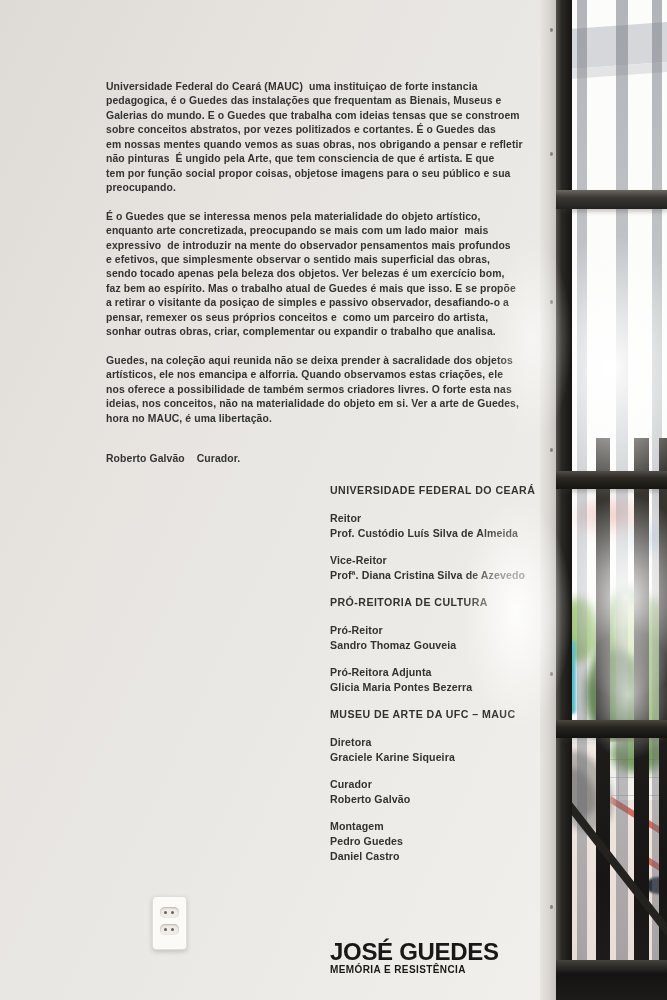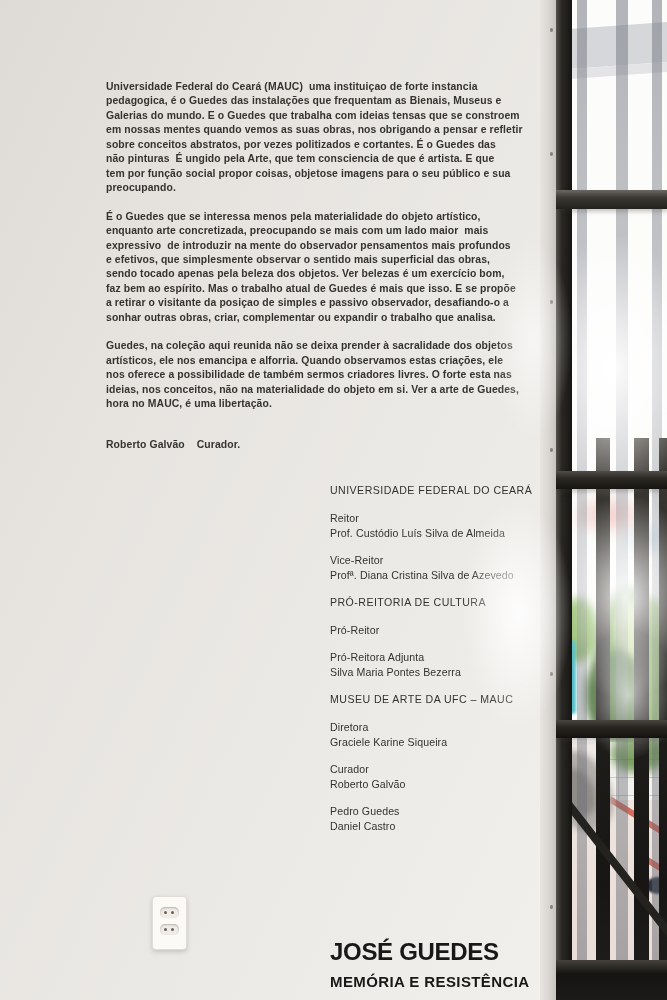--- a/index.html
+++ b/index.html
@@ -8,29 +8,29 @@
     font-family:"Liberation Sans","DejaVu Sans",sans-serif;
     background:linear-gradient(115deg,#dedbd6 0%,#e7e4e0 28%,#ebe9e5 55%,#f0eeea 82%,#f3f1ed 100%);
   }
   
   .intro{position:absolute;left:106px;top:66px;color:#35332f;font-weight:bold;
          font-size:10.4px;line-height:14.45px;letter-spacing:.1px;}
   .intro p{margin:0 0 14px 0;}
   .ln{white-space:pre;}
   .signature{margin-top:26px;white-space:pre;}
   
-  .credits{position:absolute;left:330px;top:483px;color:#34322e;font-weight:normal;
+  .credits{position:absolute;left:330px;top:483px;color:#34322e;font-weight:bold;
            font-size:10.6px;line-height:15px;letter-spacing:.1px;}
   .c-heading{letter-spacing:.45px;margin:0 0 13px 0;}
   .c-entry{margin-bottom:12px;}
   .c-name{white-space:pre;}
   
   .logo{position:absolute;left:330px;top:940px;color:#191816;}
   .logo-title{font-size:24px;font-weight:bold;letter-spacing:-.3px;line-height:24px;}
-  .logo-subtitle{font-size:15px;font-weight:bold;letter-spacing:.4px;margin-top:9px;}
+  .logo-subtitle{font-size:10px;font-weight:bold;letter-spacing:.4px;margin-top:0;}
   
   .outlet{position:absolute;left:152px;top:896px;width:33px;height:52px;background:#fbfaf7;
           border:1px solid #e0ddd7;border-radius:4px;box-shadow:0 2px 4px rgba(90,85,78,.25),inset 0 0 3px #fff;}
   .socket{position:absolute;left:7px;width:19px;height:11px;background:#f0ede9;border-radius:5px;
           box-shadow:inset 0 1px 2px rgba(110,100,90,.45);}
   .socket.s1{top:10px}.socket.s2{top:27px}
   .pin{position:absolute;top:4px;width:3px;height:3px;border-radius:50%;background:#6b6057;}
   .pin.p1{left:4px}.pin.p2{left:11px}
   
   .corner-strip{position:absolute;left:540px;top:0;width:16px;height:1000px;
@@ -78,35 +78,36 @@
 <body>
 
 <div class="scene">
 
   <div class="intro">
     <p>
       </p>
       <div class="ln">Universidade Federal do Ceará (MAUC)  uma instituiçao de forte instancia</div>
       <div class="ln">pedagogica, é o Guedes das instalações que frequentam as Bienais, Museus e</div>
       <div class="ln">Galerias do mundo. E o Guedes que trabalha com ideias tensas que se constroem</div>
+      <div class="ln">sobre conceitos abstratos, por vezes politizados e cortantes. É o Guedes das</div>
       <div class="ln">em nossas mentes quando vemos as suas obras, nos obrigando a pensar e refletir</div>
-      <div class="ln">sobre conceitos abstratos, por vezes politizados e cortantes. É o Guedes das</div>
       <div class="ln">não pinturas  É ungido pela Arte, que tem consciencia de que é artista. E que</div>
       <div class="ln">tem por função social propor coisas, objetose imagens para o seu público e sua</div>
       <div class="ln">preocupando.</div>
     <p></p>
     <p>
       </p>
       <div class="ln">É o Guedes que se interessa menos pela materialidade do objeto artístico,</div>
       <div class="ln">enquanto arte concretizada, preocupando se mais com um lado maior  mais</div>
       <div class="ln">expressivo  de introduzir na mente do observador pensamentos mais profundos</div>
       <div class="ln">e efetivos, que simplesmente observar o sentido mais superficial das obras,</div>
       <div class="ln">sendo tocado apenas pela beleza dos objetos. Ver belezas é um exercício bom,</div>
       <div class="ln">faz bem ao espírito. Mas o trabalho atual de Guedes é mais que isso. E se propõe</div>
       <div class="ln">a retirar o visitante da posiçao de simples e passivo observador, desafiando-o a</div>
+      <div class="ln">pensar, remexer os seus próprios conceitos e  como um parceiro do artista,</div>
       <div class="ln">sonhar outras obras, criar, complementar ou expandir o trabalho que analisa.</div>
     <p></p>
     <p>
       </p>
       <div class="ln">Guedes, na coleção aqui reunida não se deixa prender à sacralidade dos objetos</div>
       <div class="ln">artísticos, ele nos emancipa e alforria. Quando observamos estas criações, ele</div>
       <div class="ln">nos oferece a possibilidade de também sermos criadores livres. O forte esta nas</div>
       <div class="ln">ideias, nos conceitos, não na materialidade do objeto em si. Ver a arte de Guedes,</div>
       <div class="ln">hora no MAUC, é uma libertação.</div>
     <p></p>
@@ -119,35 +120,37 @@
       <div class="c-role">Reitor</div>
       <div class="c-name">Prof. Custódio Luís Silva de Almeida</div>
     </div>
     <div class="c-entry">
       <div class="c-role">Vice-Reitor</div>
       <div class="c-name">Profª. Diana Cristina Silva de Azevedo</div>
     </div>
     <div class="c-heading">PRÓ-REITORIA DE CULTURA</div>
     <div class="c-entry">
       <div class="c-role">Pró-Reitor</div>
+      <div class="c-name">Sandro Thomaz Gouveia</div>
     </div>
     <div class="c-entry">
       <div class="c-role">Pró-Reitora Adjunta</div>
-      <div class="c-name">Silva Maria Pontes Bezerra</div>
+      <div class="c-name">Glicia Maria Pontes Bezerra</div>
     </div>
     <div class="c-heading">MUSEU DE ARTE DA UFC – MAUC</div>
     <div class="c-entry">
       <div class="c-role">Diretora</div>
       <div class="c-name">Graciele Karine Siqueira</div>
     </div>
     <div class="c-entry">
       <div class="c-role">Curador</div>
       <div class="c-name">Roberto Galvão</div>
     </div>
     <div class="c-entry">
+      <div class="c-role">Montagem</div>
       <div class="c-name">Pedro Guedes</div>
       <div class="c-name">Daniel Castro</div>
     </div>
   </div>
 
   <div class="logo">
     <div class="logo-title">JOSÉ GUEDES</div>
     <div class="logo-subtitle">MEMÓRIA E RESISTÊNCIA</div>
   </div>
 

